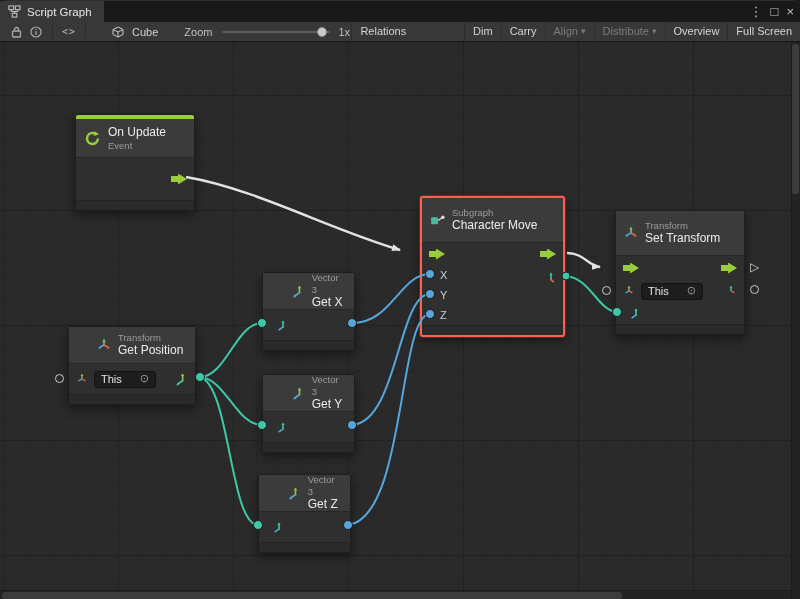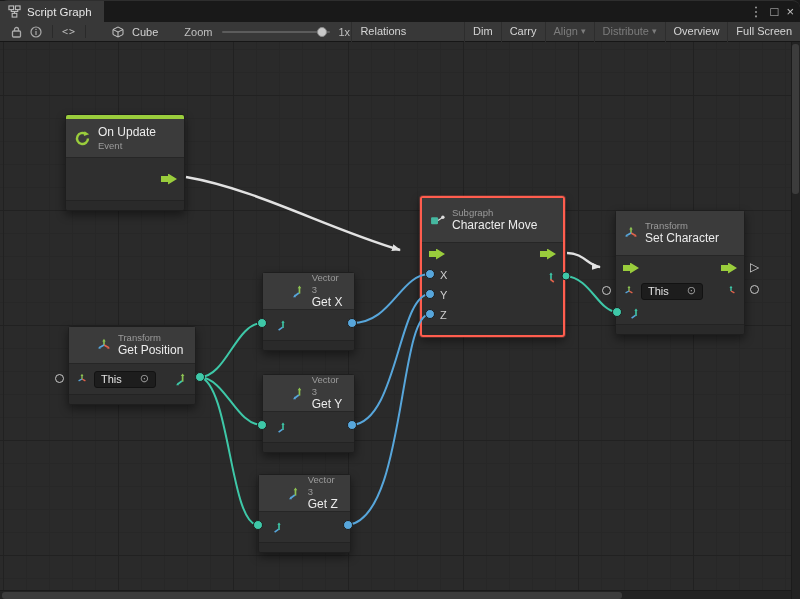--- a/index.html
+++ b/index.html
@@ -169,21 +169,21 @@
     <circle class="port-teal" cx="566" cy="234" r="4"></circle>
     <circle class="port-teal" cx="617" cy="270" r="4.5"></circle>
     <circle class="port-blue" cx="352" cy="281" r="4.5"></circle>
     <circle class="port-blue" cx="352" cy="383" r="4.5"></circle>
     <circle class="port-blue" cx="348" cy="483" r="4.5"></circle>
     <circle class="port-blue" cx="430" cy="232" r="4.5"></circle>
     <circle class="port-blue" cx="430" cy="252" r="4.5"></circle>
     <circle class="port-blue" cx="430" cy="272" r="4.5"></circle>
   </svg>
 
-  <div class="node" style="left:65px;top:72px;width:120px;">
+  <div class="node" style="left:75px;top:72px;width:120px;">
     <div class="accent"></div>
     <div class="hdr h38">
       <svg width="17" height="17" viewBox="0 0 17 17">
         <path d="M14 8.5a5.5 5.5 0 1 1-2.2-4.4" fill="none" stroke="#9ACD3C" stroke-width="2.4"></path>
         <path d="M10.6 1.2 L15.2 4.2 L9.9 5.9 Z" fill="#9ACD3C"></path>
       </svg>
       <div>
         <div class="title">On Update</div>
         <div class="sub">Event</div>
       </div>
@@ -350,21 +350,21 @@
       <svg width="14" height="14" viewBox="0 0 13 13">
         <path d="M6.5 6.5 V2.4" stroke="#8CC152" stroke-width="1.5" fill="none"></path>
         <path d="M6.5 0.8 L4.9 3.2 L8.1 3.2 Z" fill="#8CC152"></path>
         <path d="M6.5 6.5 L10.2 8.6" stroke="#E2634B" stroke-width="1.5" fill="none"></path>
         <path d="M12 9.6 L9.6 10.2 L10.5 7.6 Z" fill="#E2634B"></path>
         <path d="M6.5 6.5 L2.8 8.6" stroke="#57A6DB" stroke-width="1.5" fill="none"></path>
         <path d="M1 9.6 L3.4 10.2 L2.5 7.6 Z" fill="#57A6DB"></path>
       </svg>
       <div>
         <div class="sub">Transform</div>
-        <div class="title">Set Character</div>
+        <div class="title">Set Transform</div>
       </div>
     </div>
     <div class="nbody">
       <div class="prow" style="height:24px; justify-content:space-between;">
         <span class="flow-arrow"></span>
         <span class="flow-arrow"></span>
       </div>
       <div class="prow" style="height:22px;">
         <span class="ring" style="left:-14px;top:6px;"></span>
         <svg width="12" height="12" viewBox="0 0 13 13">

